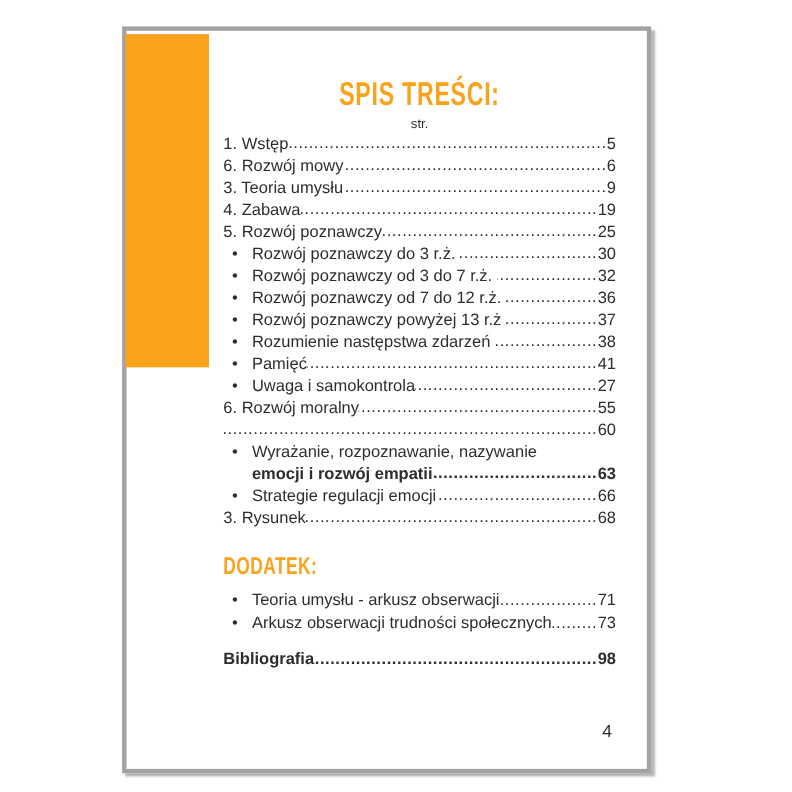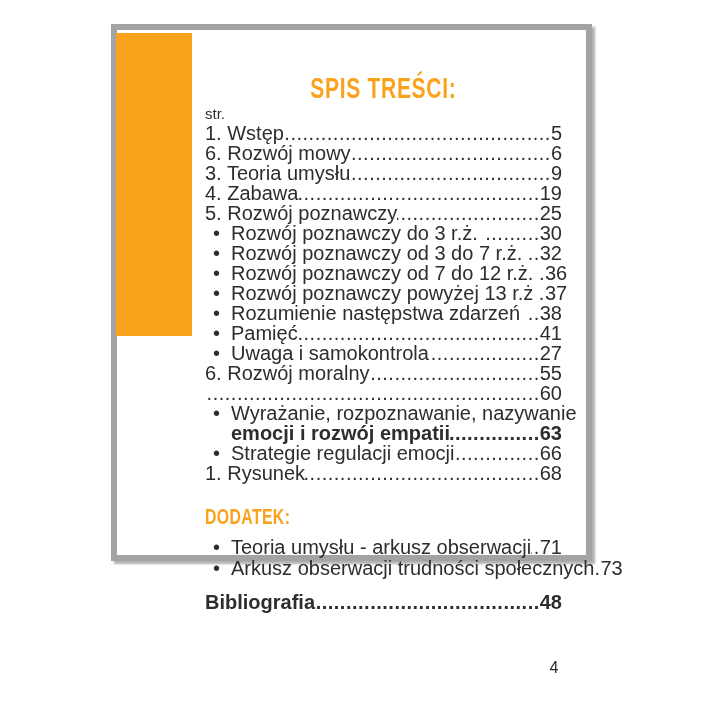--- a/index.html
+++ b/index.html
@@ -4,40 +4,40 @@
 <style>
   :root { --accent:#FAA21B; --ink:#2d2d2d; }
   html,body { margin:0; padding:0; }
   body {
     width:720px; height:720px; position:relative;
     background:#ffffff; overflow:hidden;
     font-family:"Liberation Sans", sans-serif;
     color:var(--ink);
   }
   .sheet {
-    position:absolute; left:111px; top:24px; width:481px; height:537px;
+    position:absolute; left:111px; top:24px; width:481px; height:679px;
     background:#ffffff; box-sizing:border-box;
-    border:6px solid #a3a3a3;
+    border:4px solid #a3a3a3;
     box-shadow:3px 3px 2px rgba(125,125,125,0.6);
   }
   .accent-bar {
     position:absolute; left:-1px; top:3px; width:76px; height:303px;
     background:var(--accent);
   }
   .content { position:absolute; left:88px; top:0; width:357px; }
 
   .toc-title { margin-top:45px; text-align:center; line-height:26px; height:26px; }
   .cond {
     display:inline-block; transform:scaleX(0.70); transform-origin:50% 50%;
     font-size:30px; font-weight:700; color:var(--accent); letter-spacing:1px;
     white-space:nowrap;
   }
-  .str-label { margin-top:4px; text-align:left; font-size:15px; line-height:18px; }
+  .str-label { margin-top:4px; text-align:center; font-size:12px; line-height:18px; }
 
-  .row { display:flex; align-items:center; font-size:20px; line-height:20px; }
+  .row { display:flex; align-items:center; font-size:15px; line-height:20px; }
   .row .bullet { width:26px; padding-left:8px; box-sizing:border-box; flex:0 0 auto; }
   .row.subcont { padding-left:26px;font-weight:bold; }
   .row .label { white-space:nowrap; flex:0 0 auto; }
   .row .dots {
     flex:1 1 auto; overflow:hidden; white-space:nowrap;
     direction:rtl; min-width:6px;
   }
   .row .dots::after {
     content:"..........................................................................................................................";
     letter-spacing:0.5px;
@@ -155,21 +155,21 @@
           <span class="dots"></span>
           <span class="pageno">63</span>
         </div>
         <div class="row sub">
           <span class="bullet">•</span>
           <span class="label">Strategie regulacji emocji</span>
           <span class="dots"></span>
           <span class="pageno">66</span>
         </div>
         <div class="row main">
-          <span class="label">1. Rysunek</span>
+          <span class="label">3. Rysunek</span>
           <span class="dots"></span>
           <span class="pageno">68</span>
         </div>
       </div>
     <div class="dodatek-title">
       <span class="cond-left">DODATEK:</span>
     </div>
     <div id="appendix-rows">
         <div class="row sub">
           <span class="bullet">•</span>
@@ -181,18 +181,18 @@
           <span class="bullet">•</span>
           <span class="label">Arkusz obserwacji trudności społecznych</span>
           <span class="dots"></span>
           <span class="pageno">73</span>
         </div>
       </div>
     <div id="biblio-row">
         <div class="row main">
           <span class="label">Bibliografia</span>
           <span class="dots"></span>
-          <span class="pageno">48</span>
+          <span class="pageno">98</span>
         </div>
       </div>
   </div>
   <div class="page-num">4</div>
 </div>
 
 </body></html>

